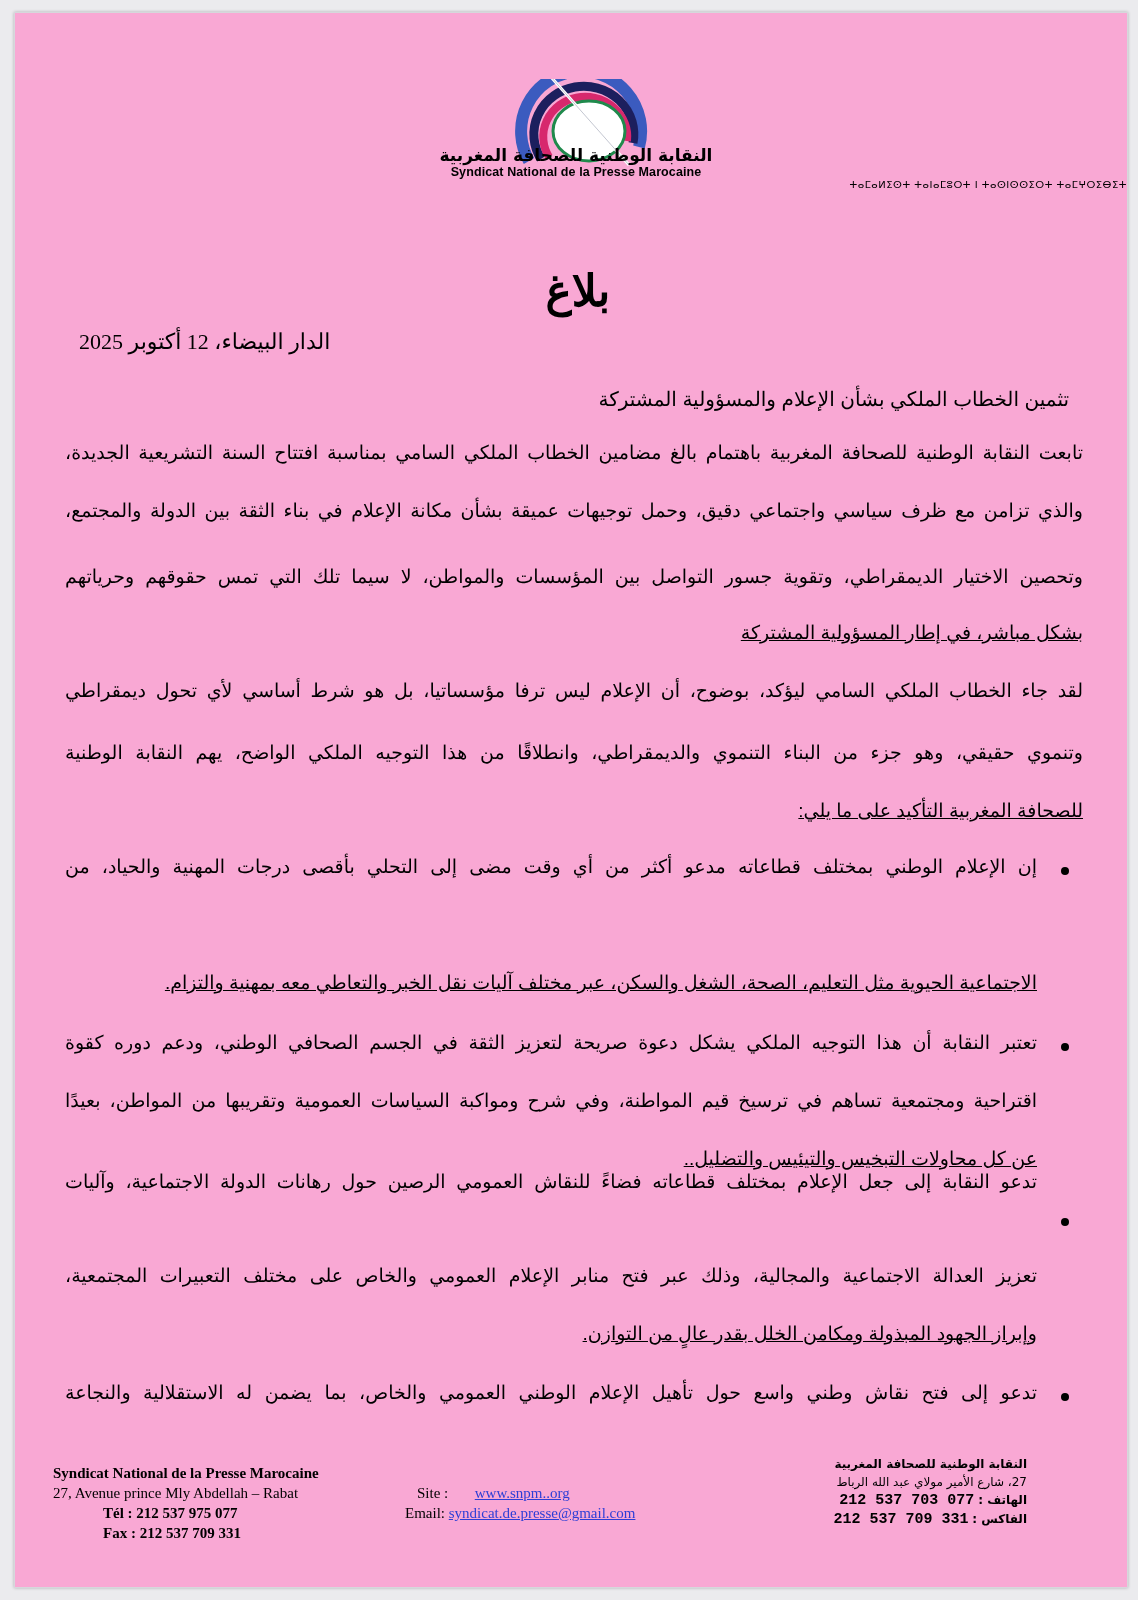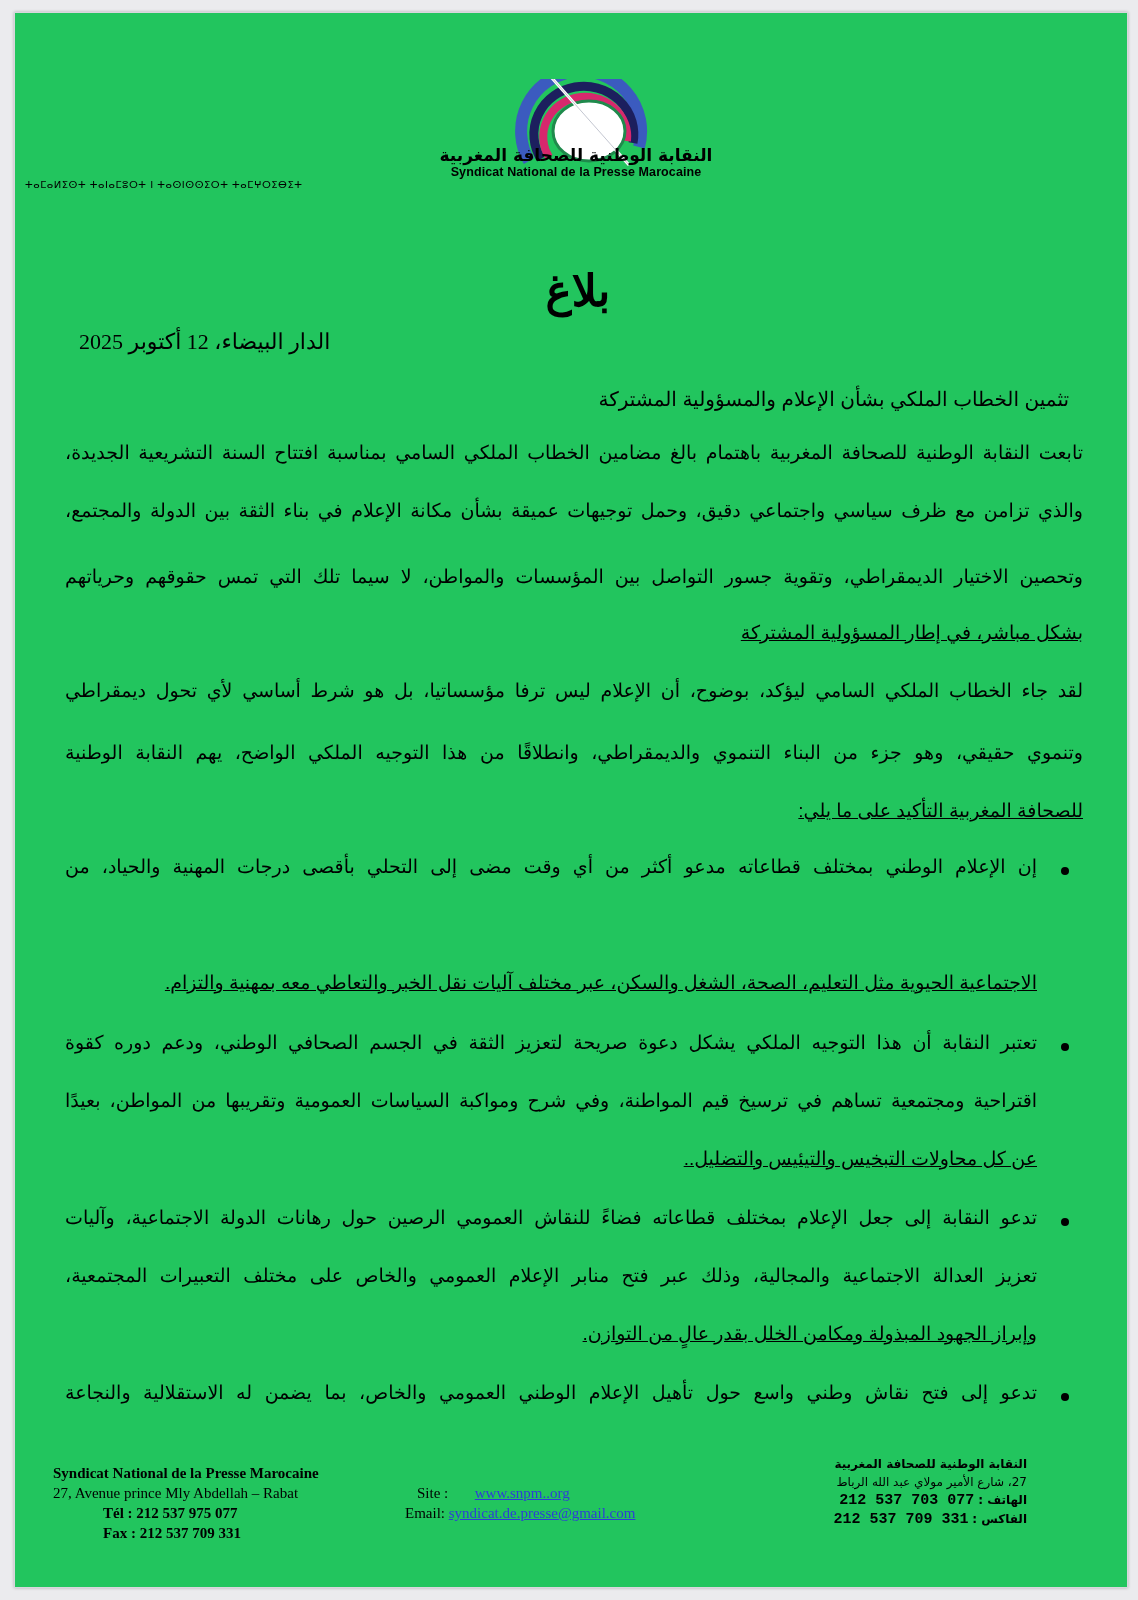--- a/index.html
+++ b/index.html
@@ -8,21 +8,21 @@
     background: #ebebee;
     position: relative;
     overflow: hidden;
     font-family: "Liberation Sans", sans-serif;
     color: #000;
   }
   .page {
     position: absolute;
     left: 14px; top: 12px;
     width: 1112px; height: 1574px;
-    background: #22c55e;
+    background: #f9a8d4;
     box-shadow: 0 0 3px rgba(0,0,0,0.25);
     border: 1px solid #d7d7dc;
   }
   .logo {
     position: absolute;
     left: 496px; top: 66px;
     width: 150px; height: 90px;
   }
   .logo-ar {
     position: absolute; left: 0; right: 0; top: 132px;
@@ -34,21 +34,21 @@
   }
   .logo-fr {
     position: absolute; left: 0; right: 0; top: 152px;
     text-align: center;
     font-family: "Liberation Sans", sans-serif;
     font-weight: bold; font-size: 12.5px; letter-spacing: 0.1px;
     padding-left: 10px;
   }
   .logo-tf {
     position: absolute; left: 0; right: 0; top: 166px;
-    text-align: left;
+    text-align: right;
     font-family: "DejaVu Sans", sans-serif;
     font-size: 10px; letter-spacing: 0.5px;
     padding-left: 10px;
   }
   .title {
     position: absolute; left: 0; right: 0; top: 252px;
     text-align: center;
     font-family: "DejaVu Serif", serif;
     font-size: 44px; font-weight: bold;
     direction: rtl;
@@ -126,21 +126,21 @@
   <div class="bullet-dot" style="top:854px"></div>
   <div class="line bline" style="top:842px">إن الإعلام الوطني بمختلف قطاعاته مدعو أكثر من أي وقت مضى إلى التحلي بأقصى درجات المهنية والحياد، من</div>
   <div class="line bline last" style="top:958px">الاجتماعية الحيوية مثل التعليم، الصحة، الشغل والسكن، عبر مختلف آليات نقل الخبر والتعاطي معه بمهنية والتزام.</div>
 
   <div class="bullet-dot" style="top:1030px"></div>
   <div class="line bline" style="top:1018px">تعتبر النقابة أن هذا التوجيه الملكي يشكل دعوة صريحة لتعزيز الثقة في الجسم الصحافي الوطني، ودعم دوره كقوة</div>
   <div class="line bline" style="top:1076px">اقتراحية ومجتمعية تساهم في ترسيخ قيم المواطنة، وفي شرح ومواكبة السياسات العمومية وتقريبها من المواطن، بعيدًا</div>
   <div class="line bline last" style="top:1134px">عن كل محاولات التبخيس والتيئيس والتضليل..</div>
 
   <div class="bullet-dot" style="top:1205px"></div>
-  <div class="line bline" style="top:1193px">تدعو النقابة إلى جعل الإعلام بمختلف قطاعاته فضاءً للنقاش العمومي الرصين حول رهانات الدولة الاجتماعية، وآليات</div>
+  <div class="line bline" style="top:1157px">تدعو النقابة إلى جعل الإعلام بمختلف قطاعاته فضاءً للنقاش العمومي الرصين حول رهانات الدولة الاجتماعية، وآليات</div>
   <div class="line bline" style="top:1251px">تعزيز العدالة الاجتماعية والمجالية، وذلك عبر فتح منابر الإعلام العمومي والخاص على مختلف التعبيرات المجتمعية،</div>
   <div class="line bline last" style="top:1309px">وإبراز الجهود المبذولة ومكامن الخلل بقدر عالٍ من التوازن.</div>
 
   <div class="bullet-dot" style="top:1380px"></div>
   <div class="line bline" style="top:1368px">تدعو إلى فتح نقاش وطني واسع حول تأهيل الإعلام الوطني العمومي والخاص، بما يضمن له الاستقلالية والنجاعة</div>
 
   <div class="footer f-left">
     <div class="b">Syndicat National de la Presse Marocaine</div>
     <div>27, Avenue prince Mly Abdellah – Rabat</div>
     <div class="ind">Tél  : 212 537 975 077</div>

